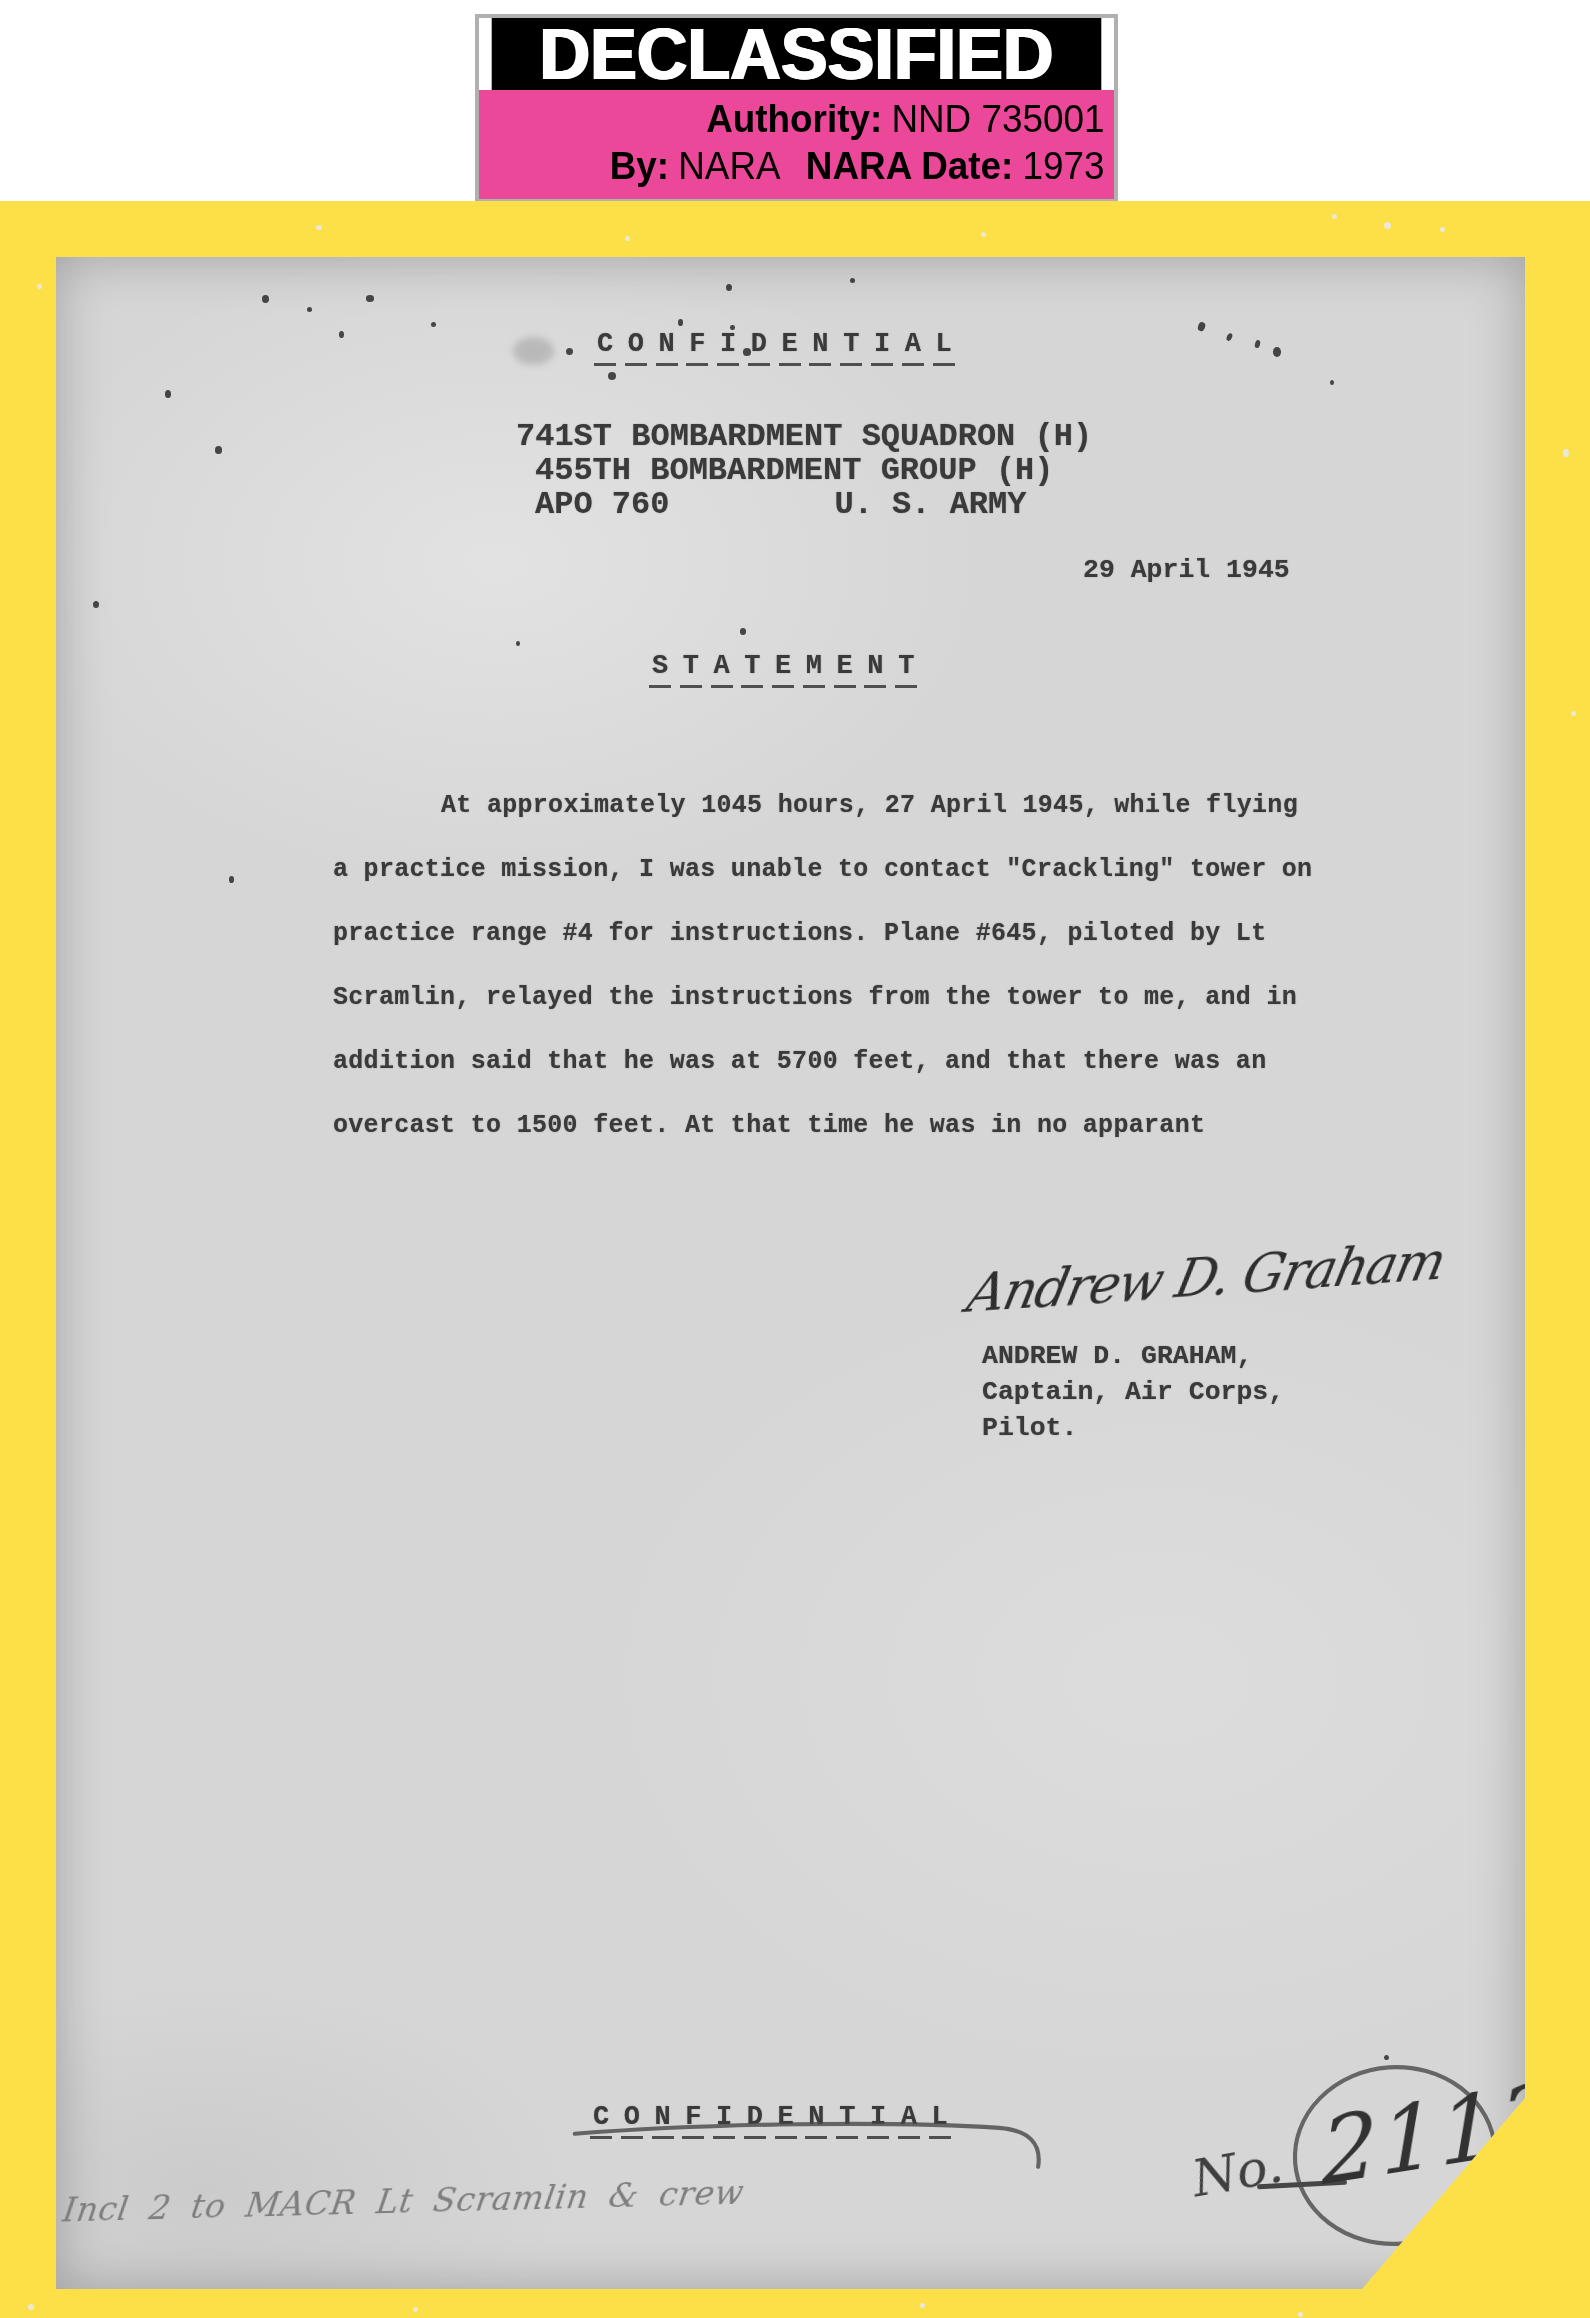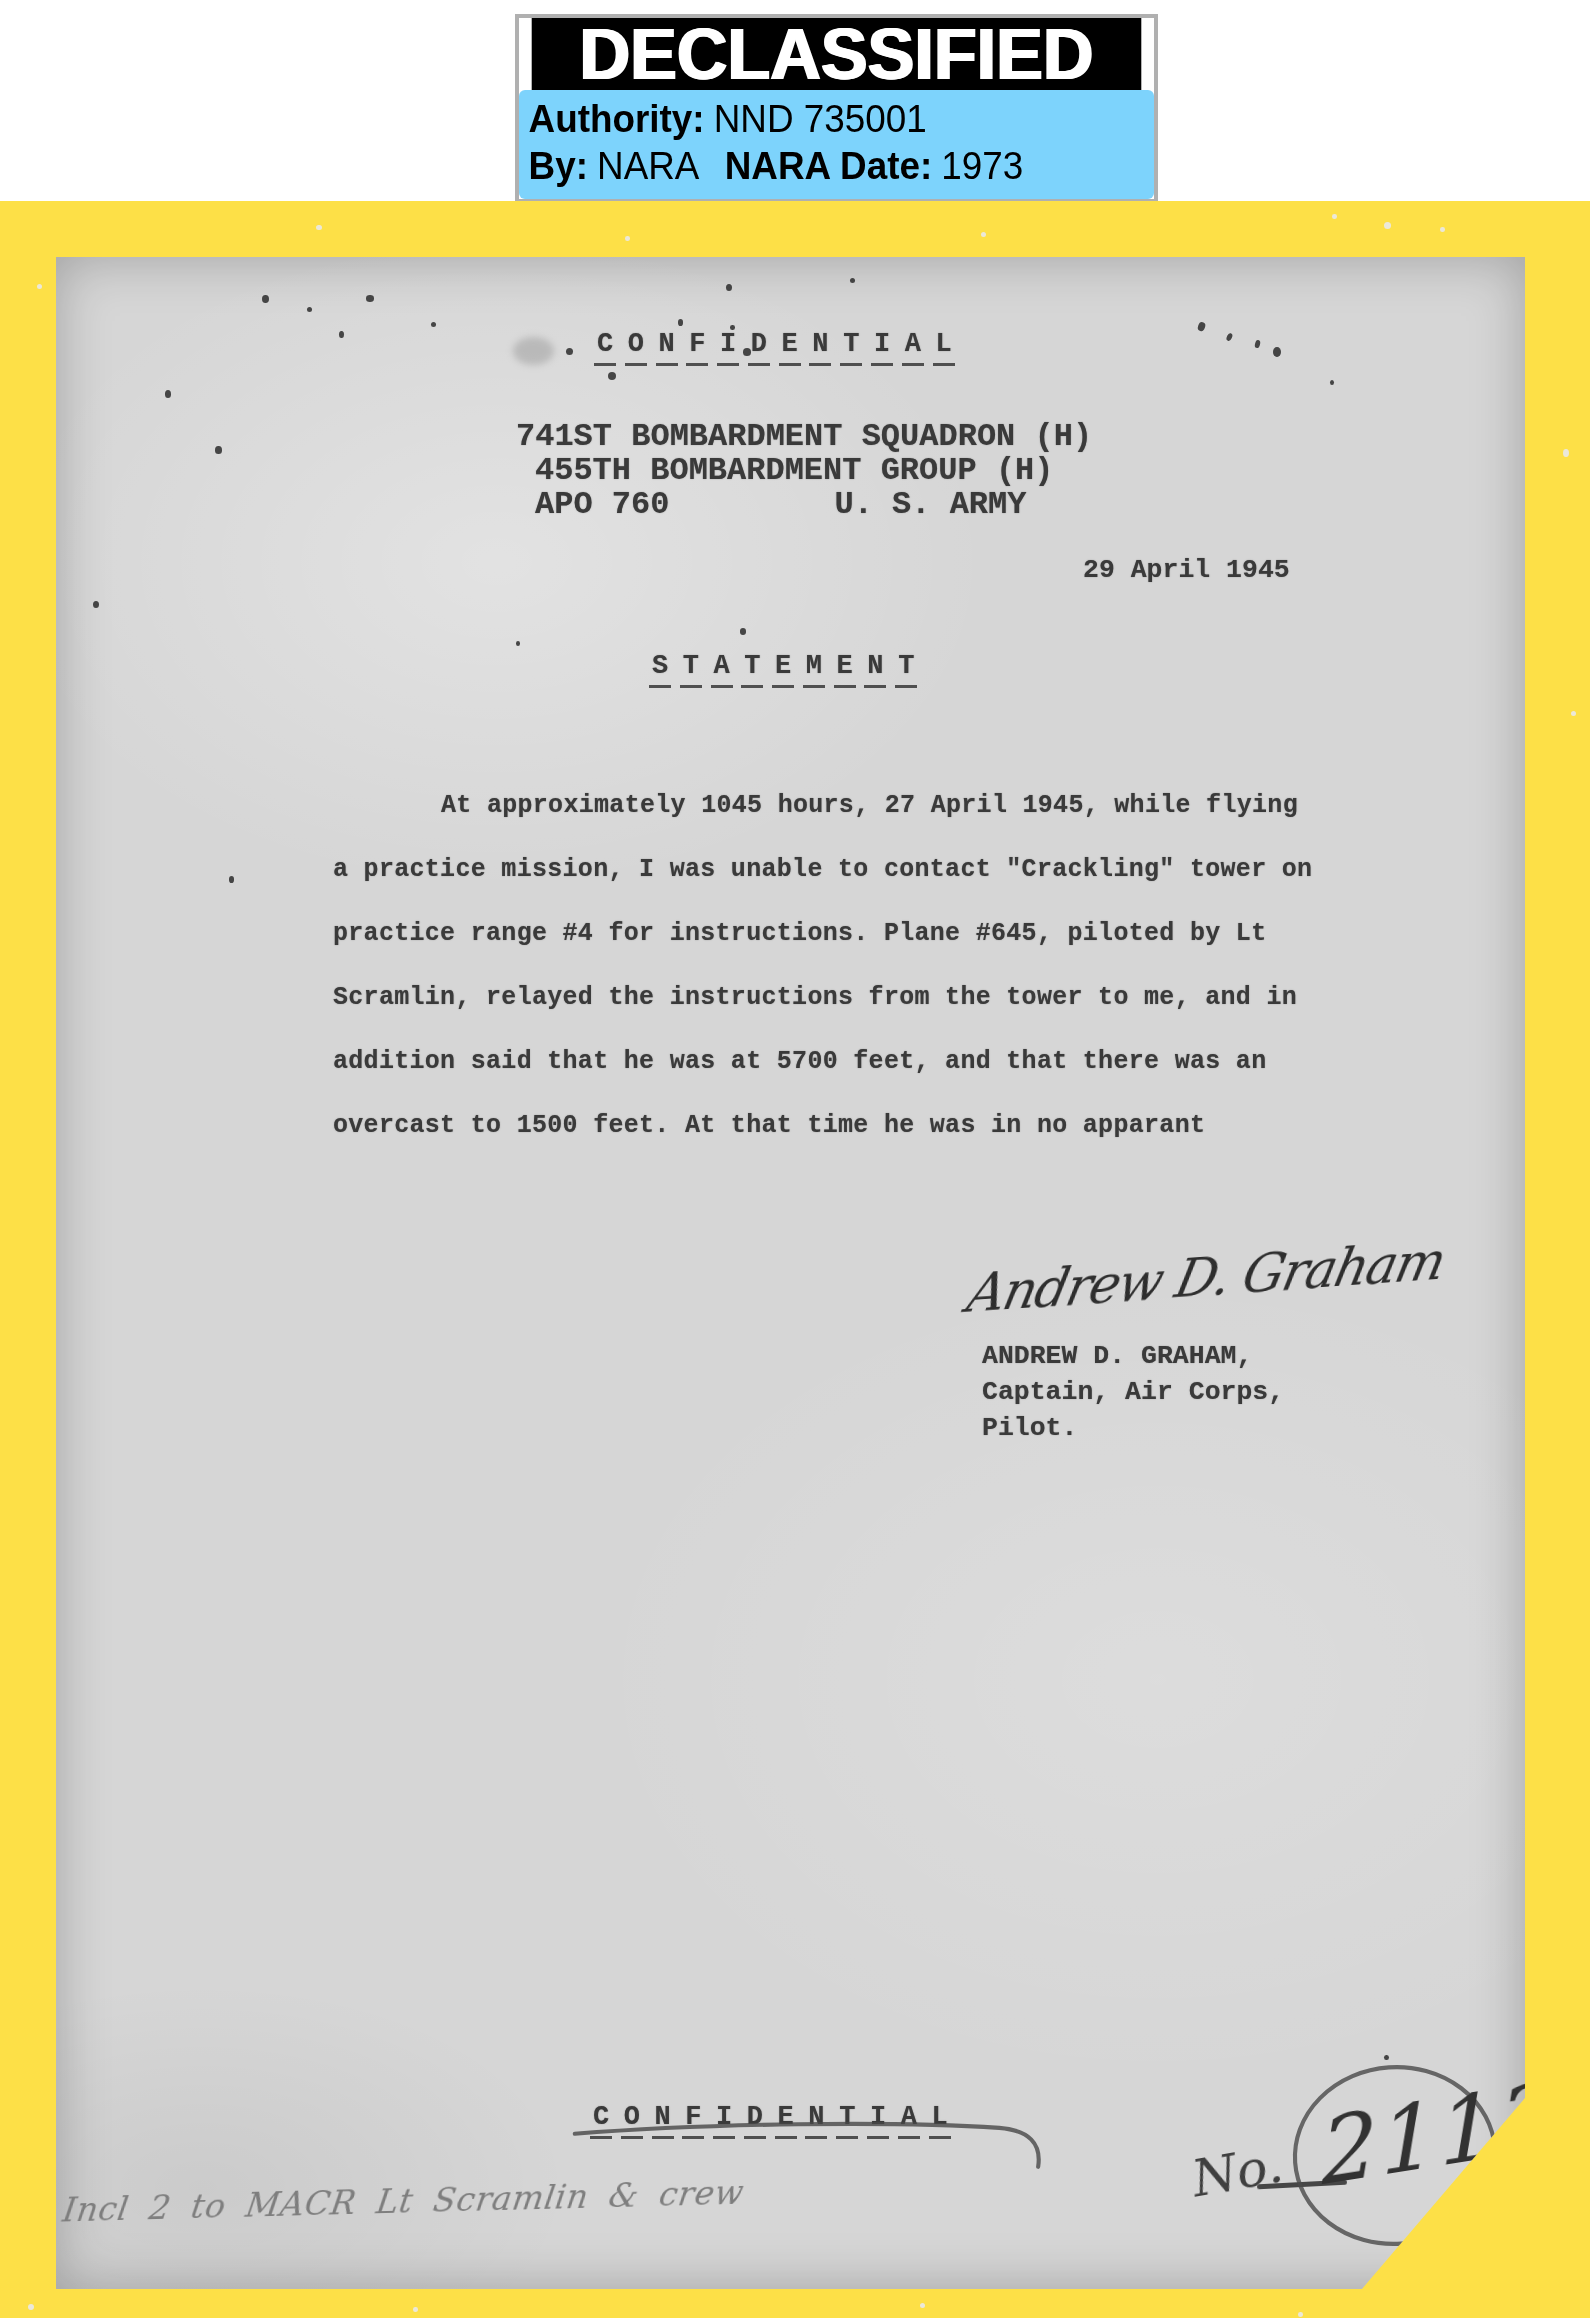--- a/index.html
+++ b/index.html
@@ -3,30 +3,30 @@
 <meta charset="utf-8">
 <style>
   html,body{margin:0;padding:0;}
   body{
     width:1591px;height:2319px;background:#ffffff;overflow:hidden;
     font-family:"Liberation Sans",sans-serif;position:relative;
   }
   
   .declass{
     position:absolute;left:475px;top:14px;width:635px;
-    background:#ffffff;border:4.7px solid #b0b0b0;margin-left:40px;
+    background:#ffffff;border:4.7px solid #b0b0b0;
   }
   .declass-banner{
     background:#000000;color:#ffffff;height:72px;line-height:72px;
     text-align:center;font-weight:700;font-size:73px;letter-spacing:0px;
     transform:scaleX(0.96);transform-origin:center;
     text-shadow:1.2px 0 0 currentColor,-1.2px 0 0 currentColor;
     white-space:nowrap;
   }
-  .declass-lines{padding:5.9px 0 9.4px 0;text-align:left;background:#7dd3fc;border-radius:6px;}
+  .declass-lines{padding:5.9px 0 9.4px 0;text-align:right;background:#ec4899;}
   .declass-line{font-size:38px;line-height:47px;color:#000;white-space:nowrap;transform:scaleX(0.97);transform-origin:center;}
   .declass-line .b{font-weight:700;}
   .declass-line .v{font-weight:400;margin-left:9.4px;}
   .declass-line .gap{margin-left:26px;}
   
   .scan{
     position:absolute;left:0;top:201px;width:1591px;height:2118px;
     background:#fde047;overflow:hidden;
   }
   .paper{

